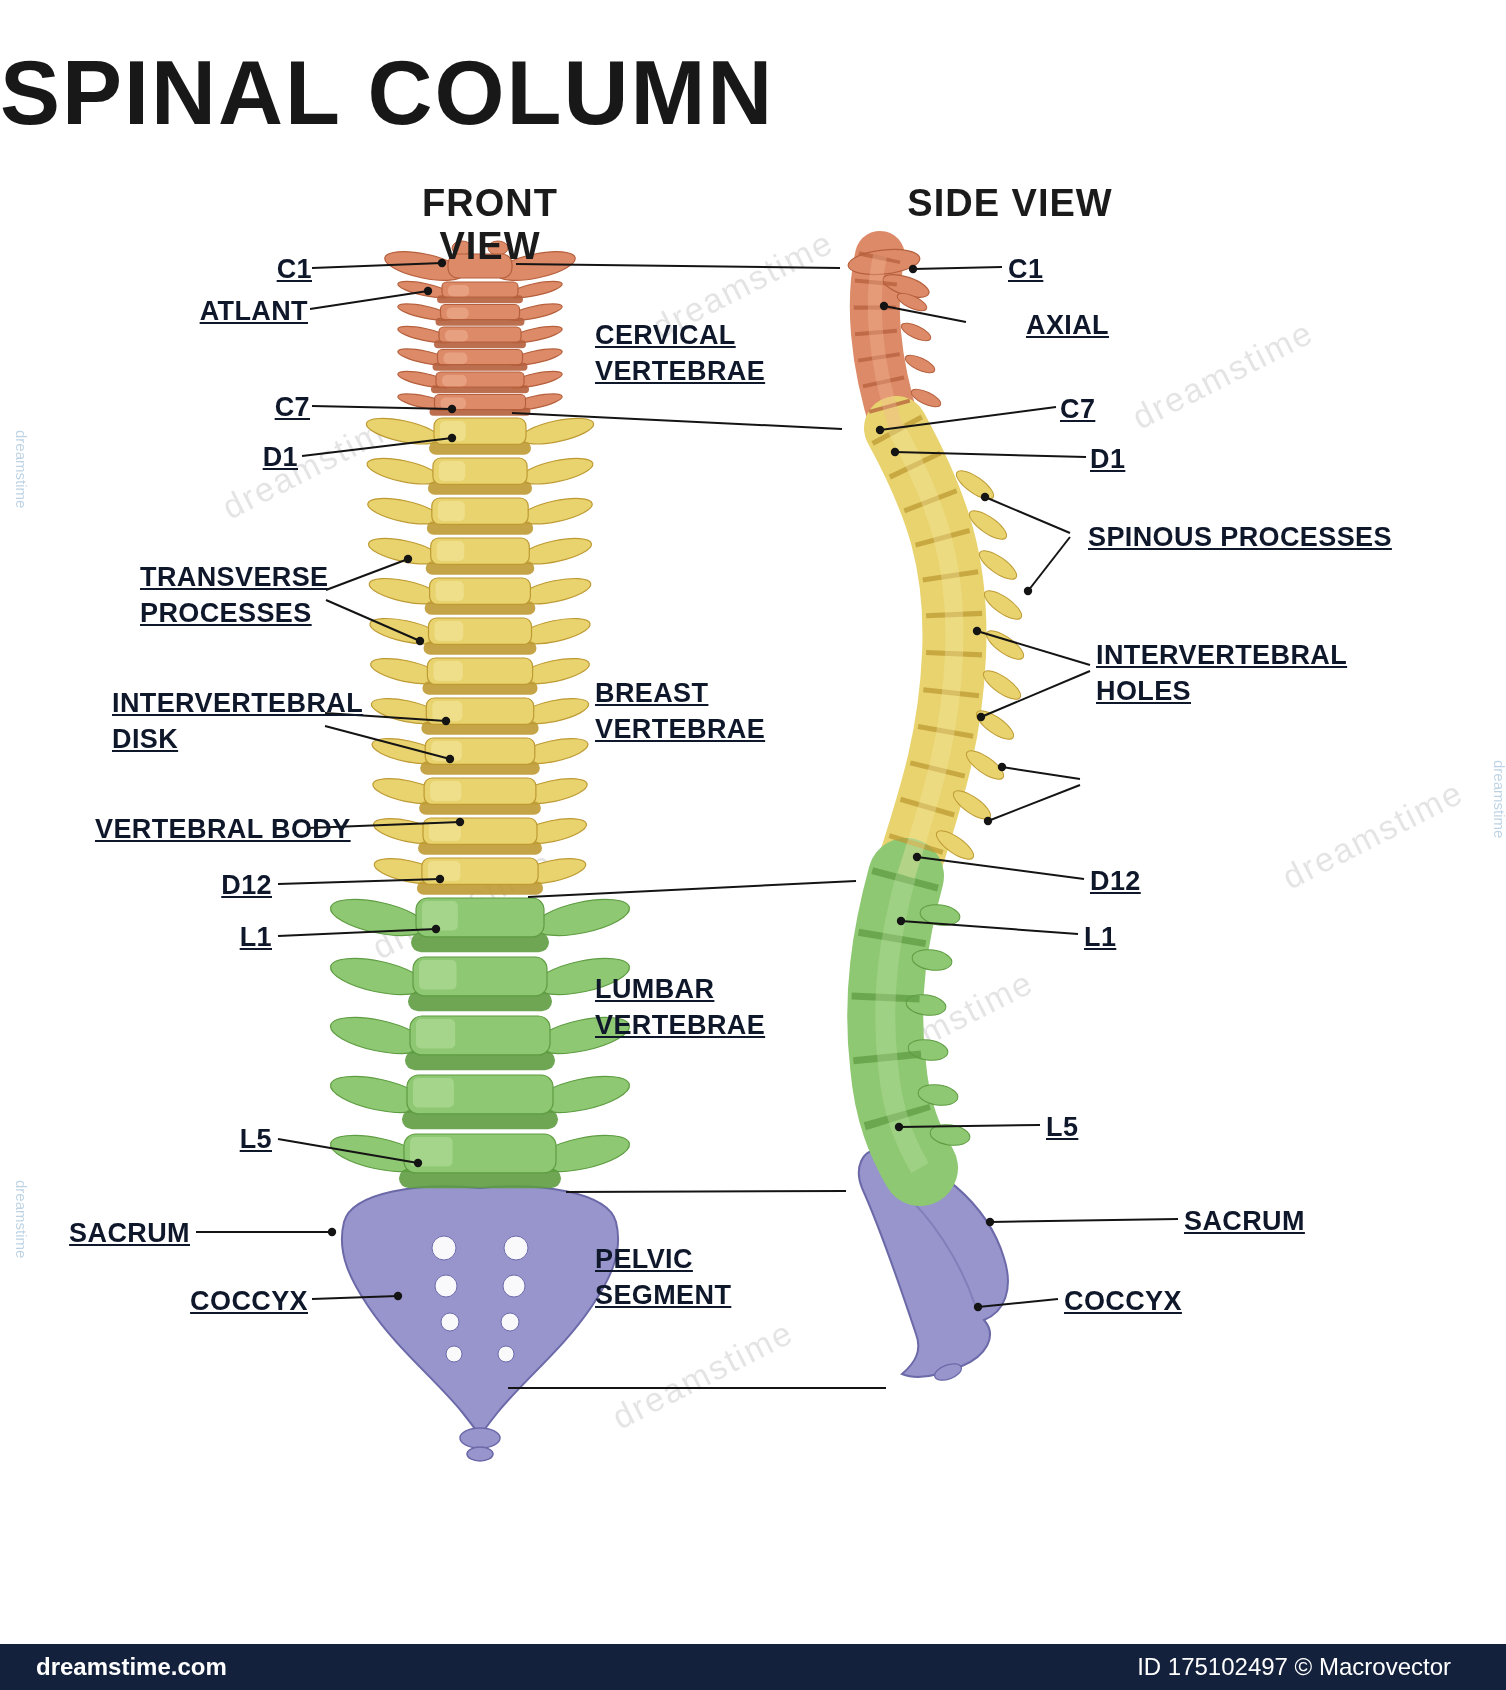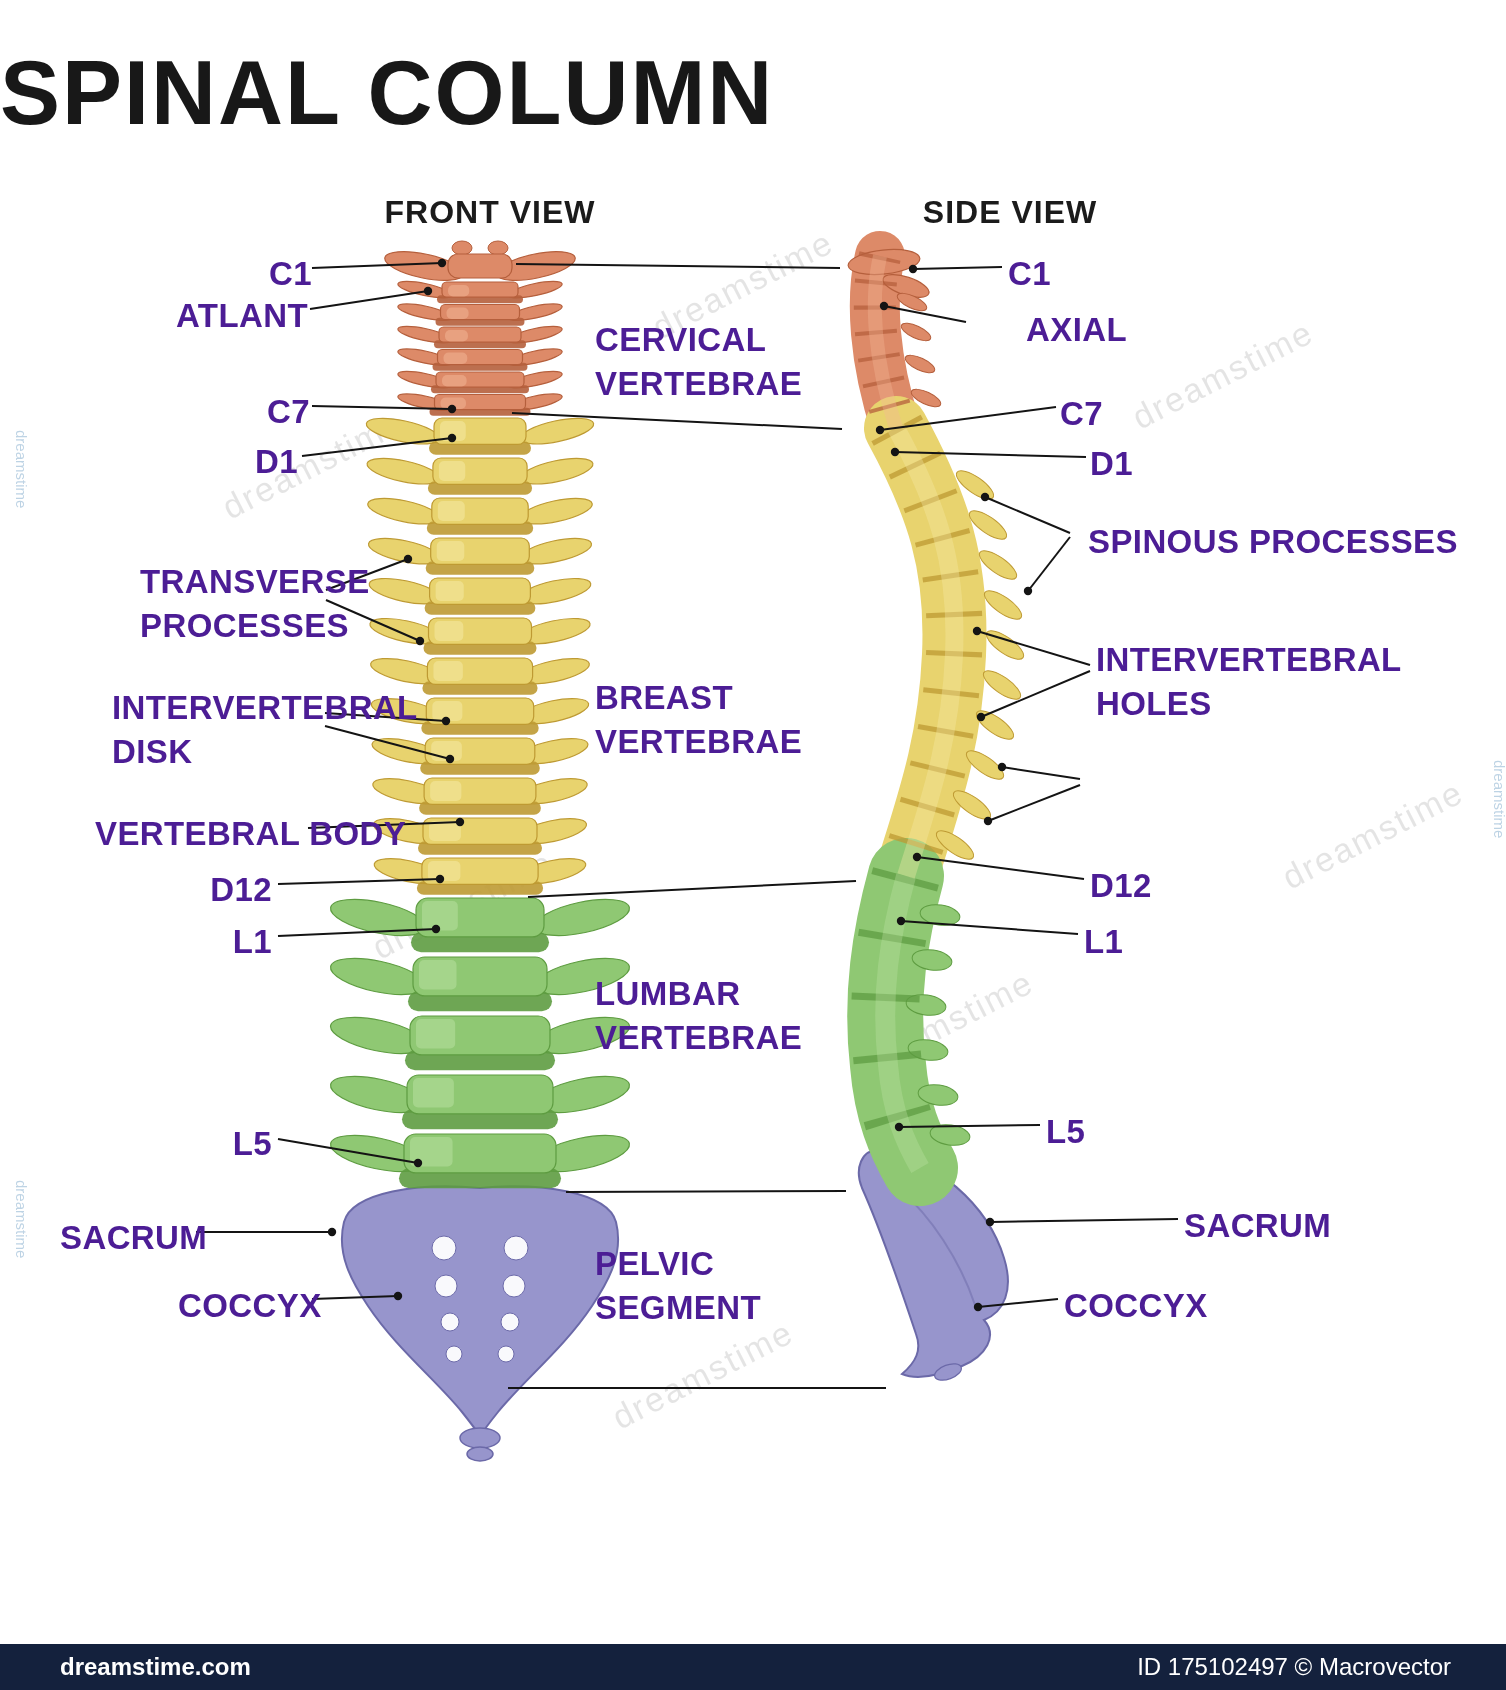--- a/index.html
+++ b/index.html
@@ -1,32 +1,32 @@
 <!DOCTYPE html>
 <html><head>
 <meta charset="utf-8">
 <style>
   html,body{margin:0;padding:0;background:#ffffff;}
   .page{position:relative;width:1506px;height:1690px;background:#ffffff;overflow:hidden;
         font-family:"Liberation Sans",sans-serif;}
   .title{position:absolute;top:42px;left:0;width:100%;
          font-size:90px;font-weight:700;letter-spacing:2px;color:#181818;}
-  .viewtitle{position:absolute;font-size:32px;font-weight:700;color:#1b1b1b;
-             text-align:center;letter-spacing:1px;margin-top:12px;}
-  .lbl{position:absolute;font-size:33px;font-weight:700;color:#4c1d95;
-       line-height:1.32;letter-spacing:0.4px;}
+  .viewtitle{position:absolute;font-size:38px;font-weight:700;color:#1b1b1b;
+             text-align:center;letter-spacing:1px;}
+  .lbl{position:absolute;font-size:27px;font-weight:700;color:#0f172a;
+       line-height:1.32;letter-spacing:0.4px;text-decoration:underline;}
   .r{text-align:right;}
   .c{text-align:left;}
   .l{text-align:left;}
   .nw{white-space:nowrap;}
   svg#anatomy{position:absolute;top:0;left:0;}
   .labels{position:absolute;top:0;left:0;width:100%;height:100%;pointer-events:none;}
   .bar{position:absolute;left:0;bottom:0;width:100%;height:46px;background:#14213d;
        color:#ffffff;display:flex;align-items:center;justify-content:space-between;
-       padding:0 55px 0 60px;box-sizing:border-box;font-size:24px;}
+       padding:0 55px 0 36px;box-sizing:border-box;font-size:24px;}
   .bar .left{font-weight:700;}
   .bar .right{font-weight:400;}
 </style>
 </head>
 <body>
 
 <div class="page">
 
   <svg id="anatomy" width="1506" height="1690" viewBox="0 0 1506 1690">
       <g>

